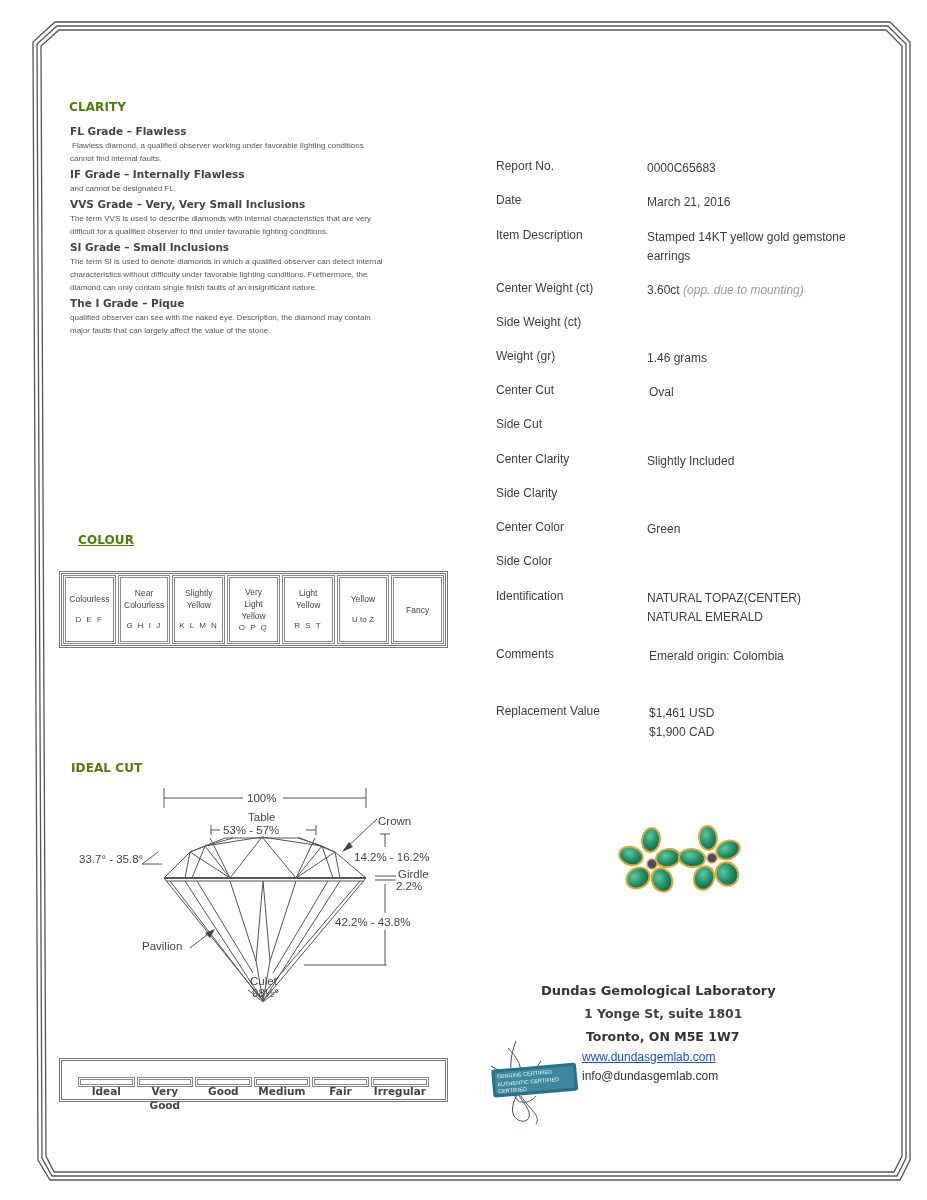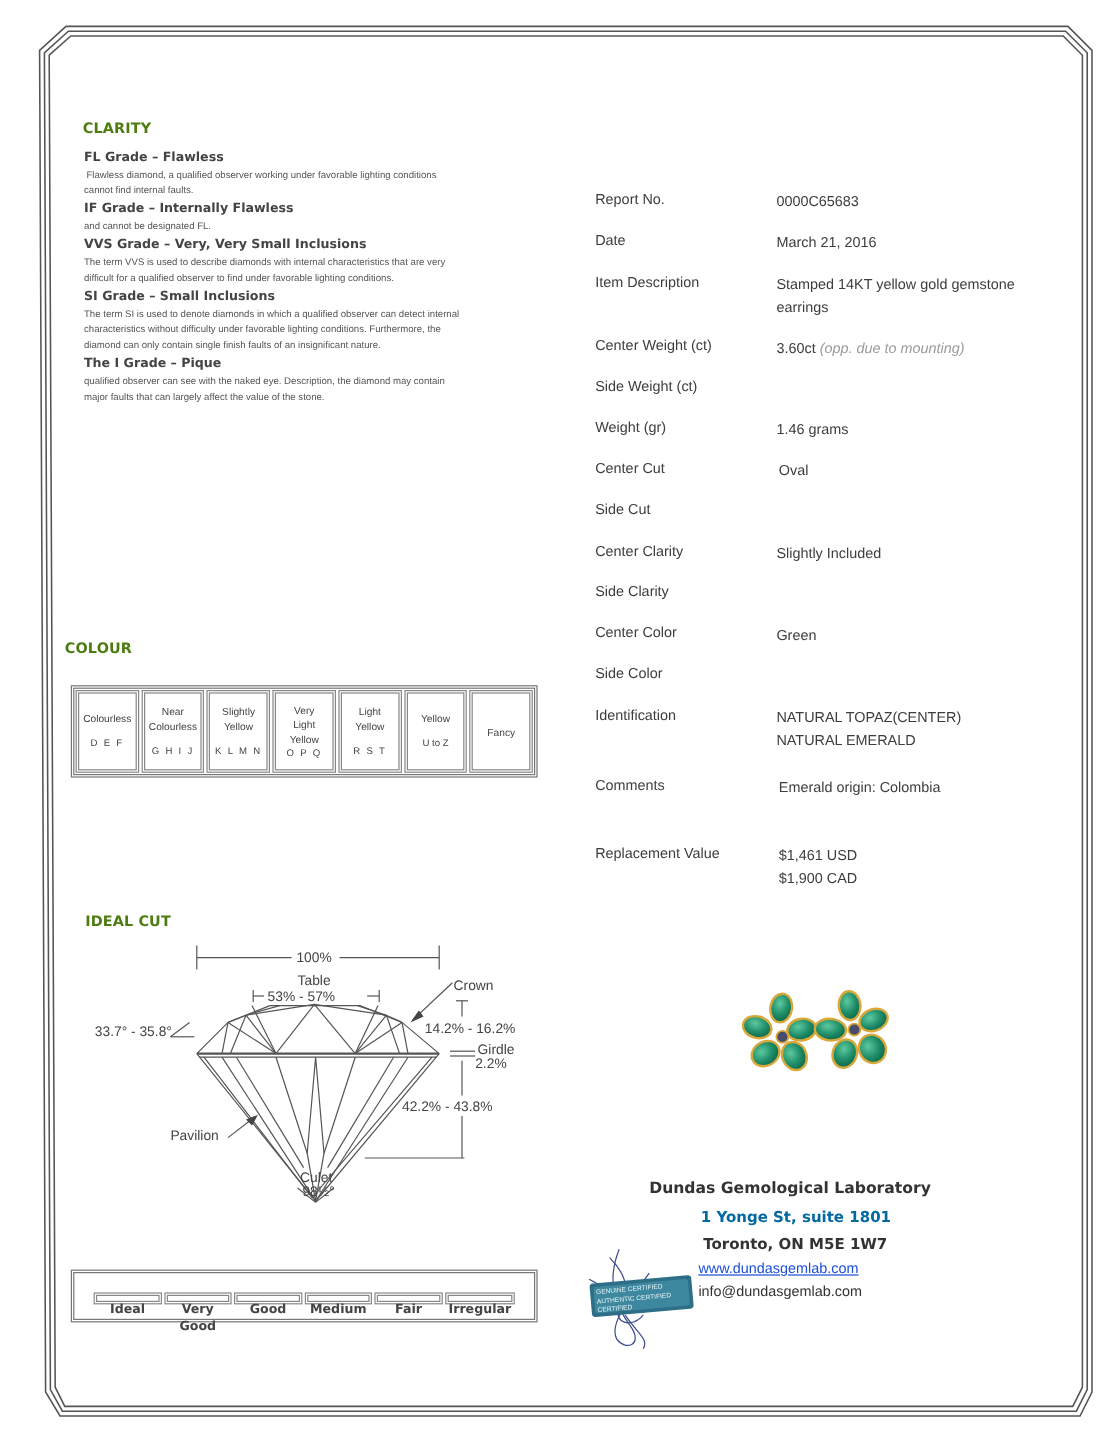--- a/index.html
+++ b/index.html
@@ -33,21 +33,21 @@
     .row .label { position: absolute; left: 0; width: 150px; white-space: nowrap; }
     .row .value { position: absolute; left: 151px; width: 250px; line-height: 19px; white-space: nowrap; }
     .row .note { color: #9a9a9a; font-style: italic; }
 
     
     .earrings { position: absolute; left: 608px; top: 820px; width: 150px; height: 80px; }
 
     
     .lab { position: absolute; left: 480px; top: 983px; width: 320px; }
     .lab .name { position: absolute; left: 61px; top: 0; font-family: "DejaVu Sans", sans-serif; font-weight: bold; font-size: 13px; color: #333; white-space: nowrap; }
-    .lab .addr1 { position: absolute; left: 104px; top: 23px; font-family: "DejaVu Sans", sans-serif; font-weight: bold; font-size: 12.5px; color: #0369a1; white-space: nowrap; }
+    .lab .addr1 { position: absolute; left: 104px; top: 23px; font-family: "DejaVu Sans", sans-serif; font-weight: bold; font-size: 12.5px; color: #404040; white-space: nowrap; }
     .lab .addr2 { position: absolute; left: 106px; top: 46px; font-family: "DejaVu Sans", sans-serif; font-weight: bold; font-size: 12.5px; color: #333; white-space: nowrap; }
     .lab .web { position: absolute; left: 102px; top: 67px; font-size: 12px; color: #1d4ed8; text-decoration: underline; white-space: nowrap; }
     .lab .email { position: absolute; left: 102px; top: 86px; font-size: 12px; color: #333; white-space: nowrap; }
     .seal { position: absolute; left: 486px; top: 1036px; width: 100px; height: 90px; }
   </style>
 </head>
 <body>
 
 <svg class="frame" viewBox="0 0 927 1200" width="927" height="1200">
   <g fill="none" stroke="#555" stroke-width="1.3">
@@ -79,21 +79,21 @@
     <div class="grade-desc">characteristics without difficulty under favorable lighting conditions. Furthermore, the</div>
     <div class="grade-desc">diamond can only contain single finish faults of an insignificant nature.</div>
   </div>
   <div>
     <div class="grade-title">The I Grade – Pique</div>
     <div class="grade-desc">qualified observer can see with the naked eye. Description, the diamond may contain</div>
     <div class="grade-desc">major faults that can largely affect the value of the stone.</div>
   </div>
 </div>
 
-<div class="h-section" style="left:54px; top:533px;">COLOUR</div>
+<div class="h-section" style="left:78px; top:533px;text-decoration:underline;">COLOUR</div>
 <div class="colour-table">
   <div class="colour-cell">
     <span>Colourless</span>
     <span class="letters">D E F</span>
   </div>
   <div class="colour-cell">
     <span>Near</span>
     <span>Colourless</span>
     <span class="letters">G H I J</span>
   </div>

